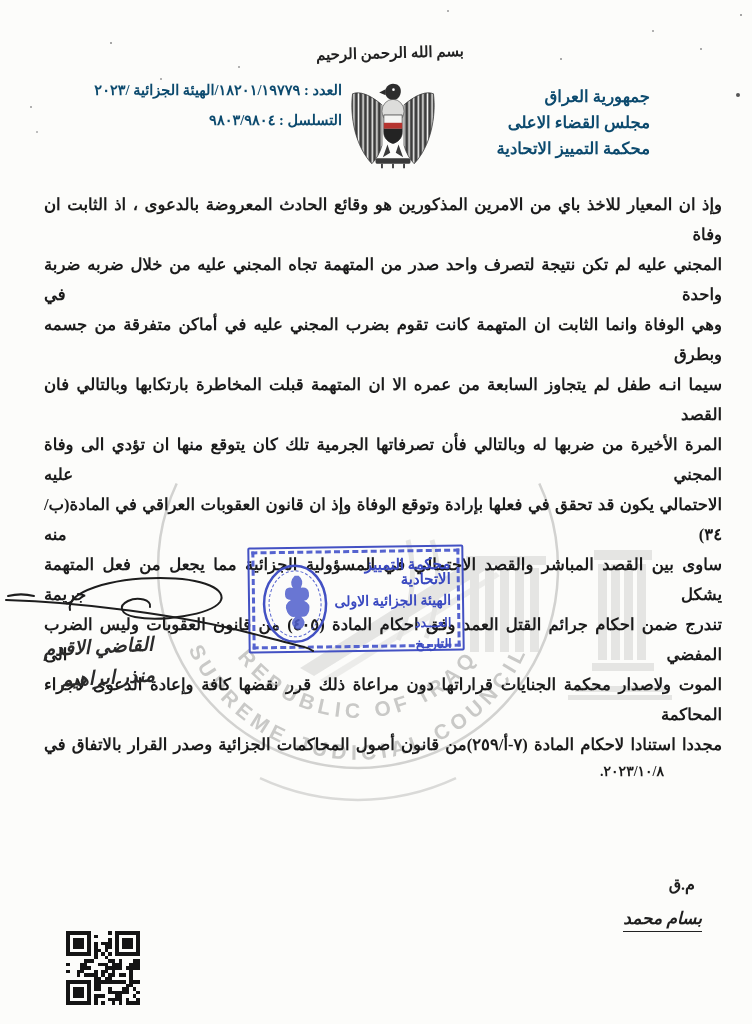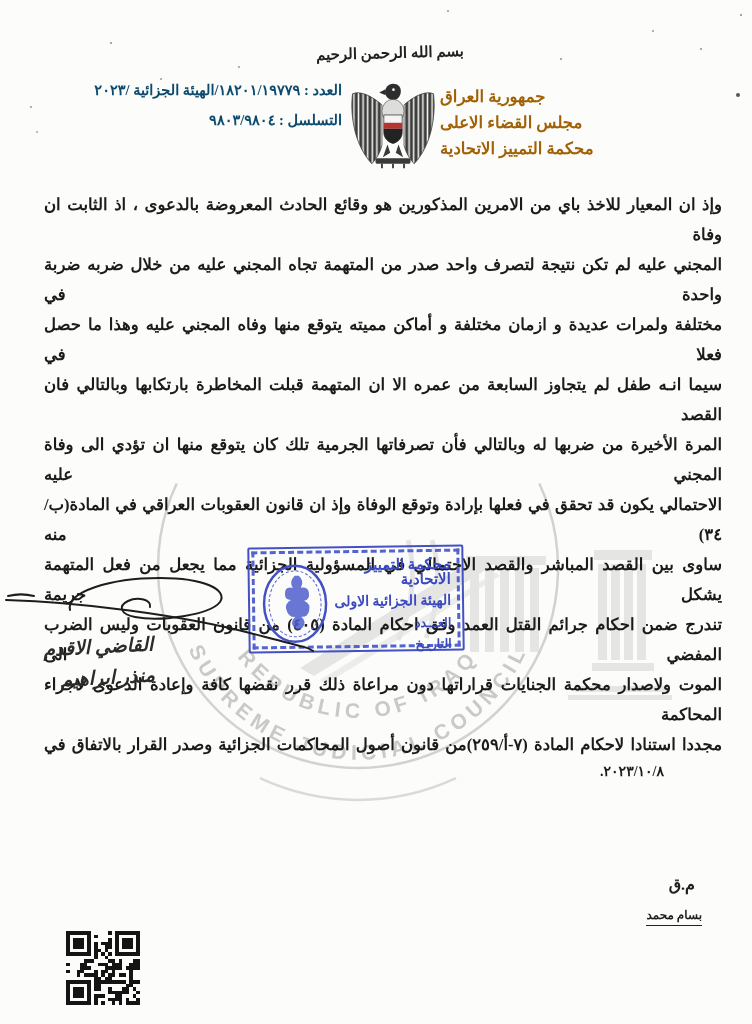--- a/index.html
+++ b/index.html
@@ -7,22 +7,22 @@
   #page{position:relative;width:752px;height:1024px;margin:0 auto;background:#fcfcfa;overflow:hidden;color:#1f1f1f;}
 
   
   .specks{position:absolute;left:110px;top:42px;width:2px;height:2px;border-radius:50%;background:#8a8a8a;
     box-shadow:128px 24px #9a9a9a,450px 16px #8f8f8f,627px 52px 0 1px #555,542px -12px #999,
     630px -28px #888,-80px 64px #999,-74px 89px #aaa,337px -32px #999,590px 6px #909090,50px 36px #9a9a9a;}
 
   
   .basmala{position:absolute;left:310px;top:44px;width:160px;text-align:center;font-weight:bold;
     font-size:15px;color:#222;transform:rotate(-1.5deg);letter-spacing:.5px;}
-  .org{position:absolute;right:102px;top:84px;width:210px;text-align:left;font-weight:bold;
-    font-size:16.5px;line-height:26px;direction:rtl;color:#a16207;}
+  .org{position:absolute;right:102px;top:84px;width:210px;text-align:right;font-weight:bold;
+    font-size:16.5px;line-height:26px;direction:rtl;color:#0c4a6e;}
   .emblem{position:absolute;left:347px;top:80px;width:92px;height:92px;}
   .meta{position:absolute;left:28px;top:75px;width:314px;direction:rtl;text-align:right;
     font-weight:bold;font-size:14.5px;line-height:30px;color:#0c4a6e;}
 
   
   .body-text{position:absolute;left:28px;top:190px;width:694px;direction:rtl;z-index:1;}
   .bline{font-size:16.5px;font-weight:bold;line-height:30px;text-align:justify;text-align-last:justify;
     word-spacing:1px;color:#1b1b1b;margin-left:16px;}
   .date-line{margin-top:3px;font-size:14px;font-weight:bold;direction:rtl;text-align:right;
     padding-left:0;padding-right:58px;color:#1b1b1b;}
@@ -44,22 +44,22 @@
 
   
   .sig-svg{position:absolute;left:0;top:0;z-index:3;}
   .judge{position:absolute;left:14px;top:636px;z-index:3;direction:rtl;text-align:right;width:140px;
     color:#2b2b2b;transform:rotate(-3deg);font-weight:bold;font-style:italic;}
   .judge .t{font-size:19px;}
   .judge .n{font-size:19px;margin-top:8px;}
 
   
   .clerk-abbr{position:absolute;right:57px;top:875px;font-size:16px;font-weight:bold;direction:rtl;}
-  .clerk-name{position:absolute;right:50px;top:908px;font-size:12px;font-weight:bold;direction:rtl;
-    border-bottom:1.5px solid #222;padding-bottom:2px;}
+  .clerk-name{position:absolute;right:50px;top:908px;font-size:17px;font-weight:bold;direction:rtl;
+    border-bottom:1.5px solid #222;padding-bottom:2px;font-style:italic;}
   .qr{position:absolute;left:66px;top:931px;width:74px;height:74px;}
 
   .latin{font-family:"Liberation Sans","DejaVu Sans",sans-serif;}
 </style>
 </head>
 <body>
 
 <div id="page">
 
   <div class="specks"></div>
@@ -134,21 +134,21 @@
 
   <div class="meta">
     <div>العدد : ١٨٢٠١/١٩٧٧٩/الهيئة الجزائية /٢٠٢٣</div>
     <div>التسلسل : ٩٨٠٣/٩٨٠٤</div>
   </div>
 
   <div class="body-text">
 
     <div class="bline">وإذ ان المعيار للاخذ باي من الامرين المذكورين هو وقائع الحادث المعروضة بالدعوى ، اذ الثابت ان وفاة</div>
       <div class="bline">المجني عليه لم تكن نتيجة لتصرف واحد صدر من المتهمة تجاه المجني عليه من خلال ضربه ضربة واحدة في</div>
-      <div class="bline">مختلفة ولمرات عديدة و ازمان مختلفة و أماكن مميته يتوقع منها وفاه المجني عليه وهذا ما حصل فعلا في</div>
+      <div class="bline">وهي الوفاة وانما الثابت ان المتهمة كانت تقوم بضرب المجني عليه في أماكن متفرقة من جسمه وبطرق</div>
       <div class="bline">سيما انـه طفل لم يتجاوز السابعة من عمره الا ان المتهمة قبلت المخاطرة بارتكابها وبالتالي فان القصد</div>
       <div class="bline">المرة الأخيرة من ضربها له وبالتالي فأن تصرفاتها الجرمية تلك كان يتوقع منها ان تؤدي الى وفاة المجني عليه</div>
       <div class="bline">الاحتمالي يكون قد تحقق في فعلها بإرادة وتوقع الوفاة وإذ ان قانون العقوبات العراقي في المادة(ب/٣٤) منه</div>
       <div class="bline">ساوى بين القصد المباشر والقصد الاحتمالي في المسؤولية الجزائية مما يجعل من فعل المتهمة يشكل جريمة</div>
       <div class="bline">تندرج ضمن احكام جرائم القتل العمد وفق احكام المادة (٤٠٥) من قانون العقوبات وليس الضرب المفضي الى</div>
       <div class="bline">الموت ولاصدار محكمة الجنايات قراراتها دون مراعاة ذلك قرر نقضها كافة وإعادة الدعوى لاجراء المحاكمة</div>
       <div class="bline">مجددا استنادا لاحكام المادة (٧-أ/٢٥٩)من قانون أصول المحاكمات الجزائية وصدر القرار بالاتفاق في</div>
       <div class="date-line">٢٠٢٣/١٠/٨.</div>
   </div>
 

